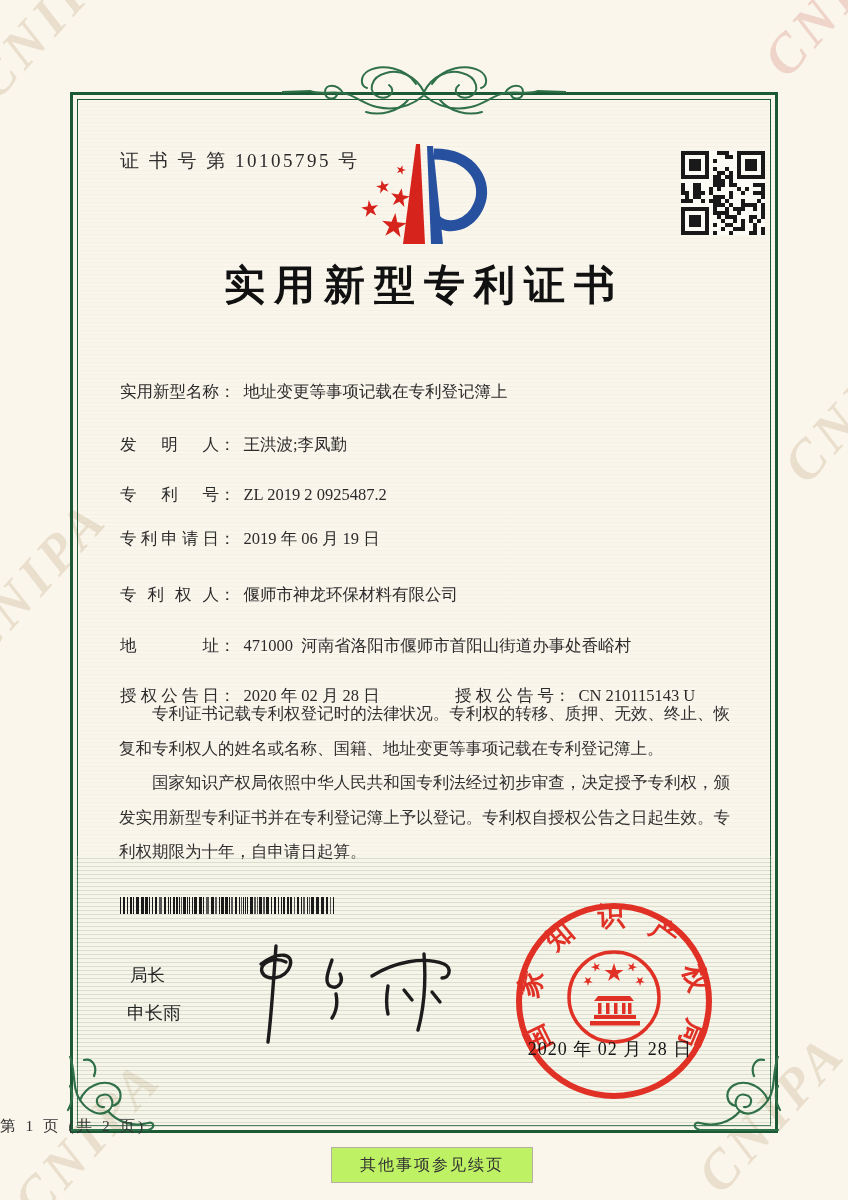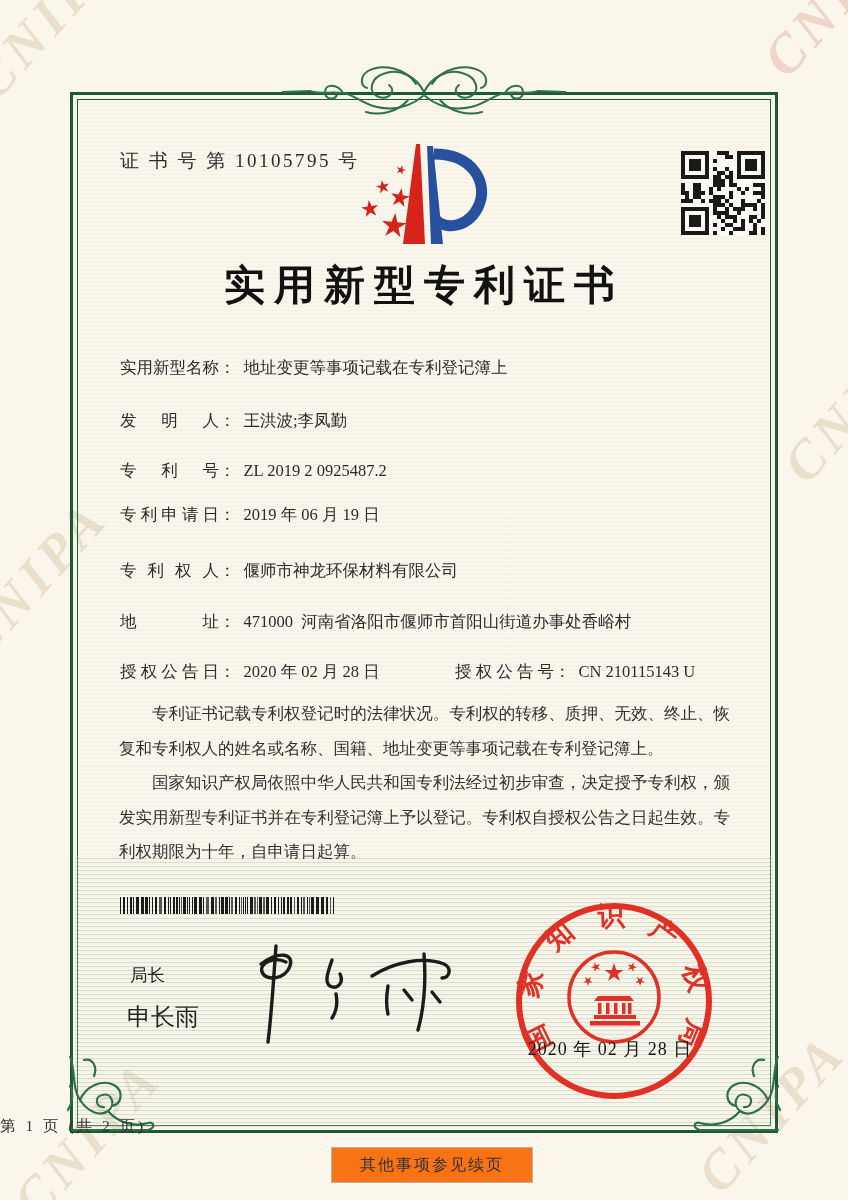--- a/index.html
+++ b/index.html
@@ -24,46 +24,46 @@
 
   
   .certno{position:absolute;left:120px;top:148px;font-size:19px;letter-spacing:2.5px;color:#2b2b2b;text-align:center;}
   .logo{position:absolute;left:350px;top:138px;width:152px;height:114px;}
   .qr{position:absolute;left:681px;top:151px;width:84px;height:84px;background:#fdfbf5;}
   .title{position:absolute;left:0;top:258px;width:100%;text-align:center;font-size:41px;font-weight:bold;
          letter-spacing:9px;color:#111;}
 
   
   .row{position:absolute;left:120px;width:640px;font-size:16.5px;white-space:nowrap;}
-  .flabel{display:inline-block;width:99px;text-align:justify;text-align-last:justify;vertical-align:baseline;color:#2b2b2b;}
+  .flabel{display:inline-block;width:99px;text-align:justify;text-align-last:justify;vertical-align:baseline;color:#2b2b2b;margin-top:24px;}
   .colon{display:inline-block;margin-right:8px;}
   .fvalue{white-space:pre;color:#2b2b2b;}
   .g2{position:absolute;left:335px;top:0;}
 
   
   .paras{position:absolute;left:119px;top:697px;width:611px;font-size:16.5px;line-height:34.5px;color:#303030;text-align:justify;}
   .paras p{margin:0;text-indent:2em;}
 
   
   .barcode{position:absolute;left:120px;top:897px;width:216px;height:17px;}
 
   
   .sig-role{position:absolute;left:130px;top:963px;font-size:17.5px;font-family:"Liberation Sans","DejaVu Sans",sans-serif;}
-  .sig-name{position:absolute;left:127px;top:1001px;font-size:24px;font-family:"Liberation Sans","DejaVu Sans",sans-serif;}
+  .sig-name{position:absolute;left:127px;top:1001px;font-size:18px;font-family:"Liberation Sans","DejaVu Sans",sans-serif;}
   .sig-script{position:absolute;left:228px;top:942px;width:235px;height:105px;}
 
   
   .seal{position:absolute;left:514px;top:901px;width:200px;height:200px;opacity:0.93;}
   .seal-date{position:absolute;left:518px;top:1037px;width:184px;text-align:center;font-size:18px;
              letter-spacing:1px;color:#141414;z-index:3;}
 
   
   .pagefoot{position:absolute;left:0;top:1116px;width:100%;font-size:15.5px;letter-spacing:3px;color:#333;}
   .note{position:absolute;left:331px;top:1147px;width:200px;height:34px;line-height:34px;text-align:center;
-        border:1px solid #b7b0a0;background:#f97316;font-size:16px;letter-spacing:2px;color:#333;}
+        border:1px solid #b7b0a0;background:#bef264;font-size:16px;letter-spacing:2px;color:#333;}
 </style>
 </head>
 <body>
 
 <div class="page">
 
   <span class="wm" style="left:-48px;top:-12px;">CNIPA</span>
   <span class="wm pink" style="left:742px;top:-34px;">CNIPA</span>
   <span class="wm" style="left:762px;top:372px;">CNIPA</span>
   <span class="wm" style="left:-62px;top:548px;">CNIPA</span>

